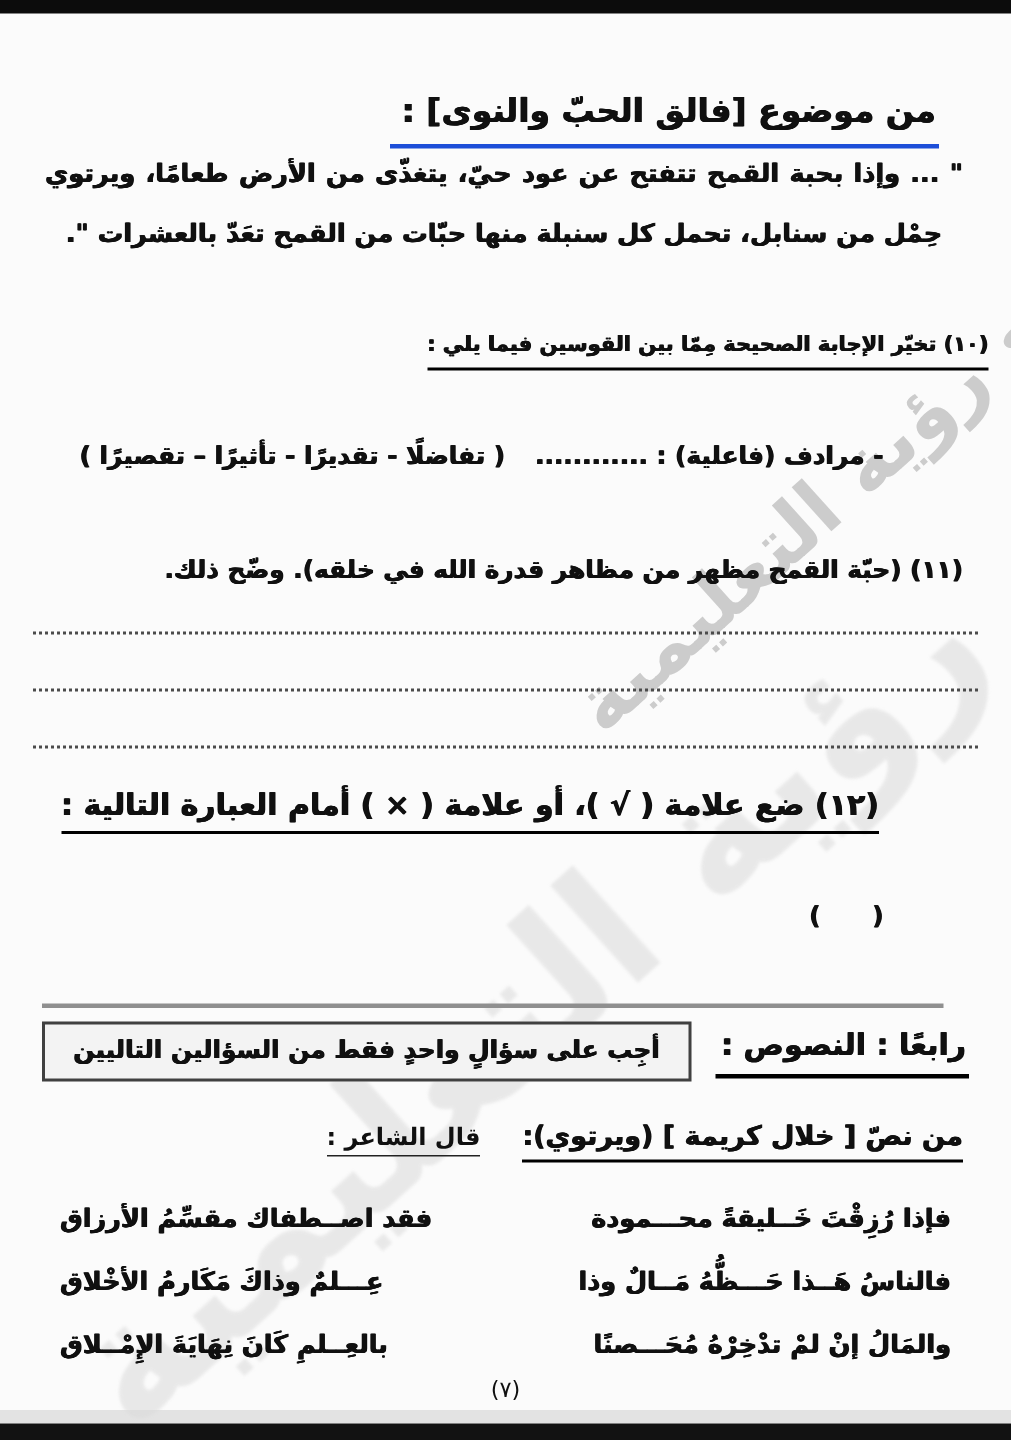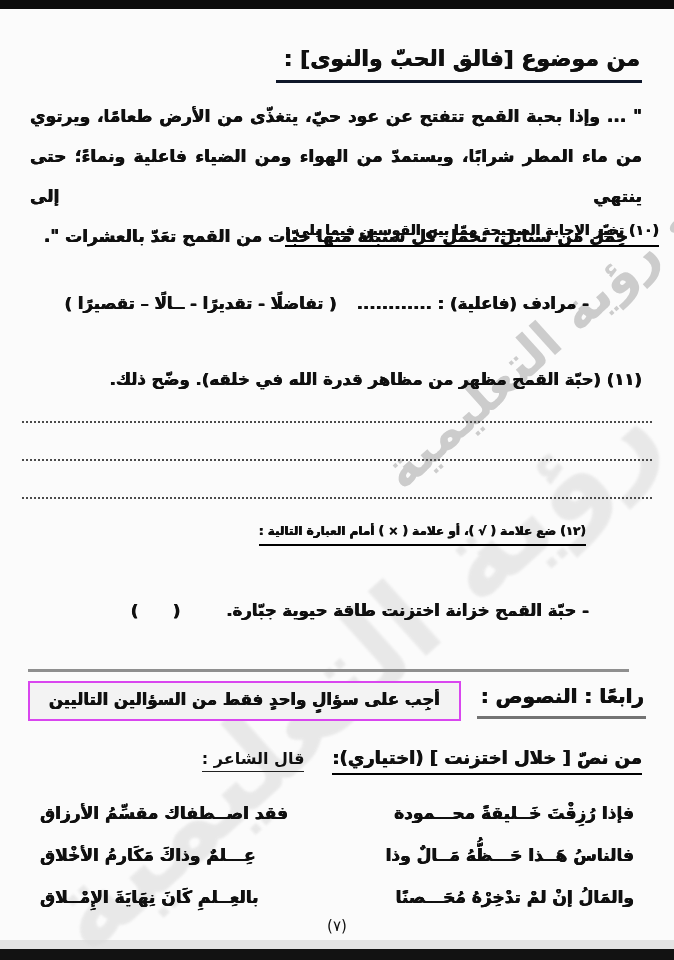--- a/index.html
+++ b/index.html
@@ -20,22 +20,22 @@
   .watermark{
     position:absolute;white-space:nowrap;pointer-events:none;
     transform:rotate(-42deg);transform-origin:100% 0;
     font-weight:700;letter-spacing:3px;z-index:1;
   }
   .wm-main{top:165px;right:-20px;font-size:52px;color:#a6a6a6;opacity:.55;}
   .wm-soft{top:235px;right:-60px;font-size:115px;color:#dadada;opacity:.55;filter:blur(1.2px);}
   .content{position:absolute;inset:0;z-index:2;}
 
   .title{
-    position:absolute;top:46px;right:32px;margin:0;
-    font-size:22px;border-bottom:3px solid #0f172a;padding:0 2px 9px 8px;
+    position:absolute;top:46px;right:32px;margin:16px;
+    font-size:22px;border-bottom:3px solid #1d4ed8;padding:0 2px 9px 8px;
   }
   .passage{position:absolute;top:96px;right:32px;left:30px;font-size:17px;}
   .pline{line-height:40px;}
   .pline.j{text-align:justify;text-align-last:justify;}
   .pline.last{text-align:center;}
 
   .q10-header{
     position:absolute;top:222px;right:15px;
     font-size:14px;border-bottom:2.5px solid #000;padding-bottom:7px;
   }
@@ -43,39 +43,39 @@
     position:absolute;top:294px;right:85px;left:45px;
     font-size:16.5px;display:flex;align-items:baseline;gap:20px;
   }
   .q11-text{position:absolute;top:370px;right:32px;font-size:16.5px;}
 
   .dotline{position:absolute;left:22px;right:22px;height:0;border-top:2.5px dotted #4b4b4b;}
   .dl1{top:421px;} .dl2{top:459px;} .dl3{top:497px;}
 
   .q12-header{
     position:absolute;top:524px;right:88px;
-    font-size:12px;border-bottom:2.5px solid #000;padding-bottom:6px;
+    font-size:20px;border-bottom:2.5px solid #000;padding-bottom:6px;
   }
   .q12-item{
     position:absolute;top:601px;right:85px;
     font-size:16.5px;display:flex;align-items:baseline;gap:46px;
   }
   .blank{white-space:pre;}
 
   .separator{position:absolute;top:669px;right:45px;left:28px;height:0;border-top:3px solid #8f8f8f;}
 
   .section-row{
     position:absolute;top:681px;right:28px;left:28px;
     display:flex;align-items:center;gap:16px;
   }
   .section-label{
-    font-size:20px;border-bottom:3px solid #737373;padding:0 2px 8px 4px;white-space:nowrap;
+    font-size:20px;border-bottom:3px solid #000000;padding:0 2px 8px 4px;white-space:nowrap;
   }
   .instruction-box{
-    flex:1;border:2px solid #d946ef;background:#f3f3f3;
+    flex:1;border:2px solid #404040;background:#f3f3f3;
     padding:7px 10px 10px;text-align:center;font-size:16.5px;
   }
 
   .poem-intro{
     position:absolute;top:747px;right:32px;
     display:flex;align-items:baseline;gap:28px;
   }
   .poem-source{font-size:18px;border-bottom:2.5px solid #000;padding-bottom:5px;}
   .poem-lead{font-size:16px;font-weight:700;border-bottom:1.5px solid #222;padding-bottom:3px;}
 
@@ -98,53 +98,51 @@
 
   <div class="watermark wm-soft">مع رؤية التعليمية</div>
   <div class="watermark wm-main">مع رؤية التعليمية</div>
 
   <div class="content">
 
     <h1 class="title heavy">من موضوع [فالق الحبّ والنوى] :</h1>
 
     <div class="passage heavy">
       <div class="pline j">" ... وإذا بحبة القمح تتفتح عن عود حيّ، يتغذّى من الأرض طعامًا، ويرتوي</div>
-      <div class="pline j">من ماء المطر شرابًا، ويستمدّ من الهواء ومن الضياء فاعلية ونماءً؛ حتى ينتهي إلى</div>
       <div class="pline last">حِمْل من سنابل، تحمل كل سنبلة منها حبّات من القمح تعَدّ بالعشرات ".</div>
     </div>
 
     <div class="q10-header heavy">(١٠) تخيّر الإجابة الصحيحة مِمّا بين القوسين فيما يلي :</div>
 
     <div class="q10-item heavy">
       <span>- مرادف (فاعلية) : ............</span>
-      <span>( تفاضلًا - تقديرًا - ــالًا – تقصيرًا )</span>
+      <span>( تفاضلًا - تقديرًا - تأثيرًا – تقصيرًا )</span>
     </div>
 
     <div class="q11-text heavy">(١١) (حبّة القمح مظهر من مظاهر قدرة الله في خلقه). وضّح ذلك.</div>
 
     <div class="dotline dl1"></div>
     <div class="dotline dl2"></div>
     <div class="dotline dl3"></div>
 
     <div class="q12-header heavy">(١٢) ضع علامة ( √ )، أو علامة ( × ) أمام العبارة التالية :</div>
 
     <div class="q12-item heavy">
-      <span>- حبّة القمح خزانة اختزنت طاقة حيوية جبّارة.</span>
       <span class="blank">(      )</span>
     </div>
 
     <div class="separator"></div>
 
     <div class="section-row">
       <span class="section-label heavy">رابعًا : النصوص :</span>
       <span class="instruction-box heavy">أجِب على سؤالٍ واحدٍ فقط من السؤالين التاليين</span>
     </div>
 
     <div class="poem-intro">
-      <span class="poem-source heavy">من نصّ [ خلال اختزنت ] (اختياري):</span>
+      <span class="poem-source heavy">من نصّ [ خلال كريمة ] (ويرتوي):</span>
       <span class="poem-lead">قال الشاعر :</span>
     </div>
 
     <div class="poem heavy">
       <div class="verse-row">
         <span class="hemi-a">فإذا رُزِقْتَ خَــليقةً محـــمودة</span>
         <span class="hemi-b">فقد اصــطفاك مقسِّمُ الأرزاق</span>
       </div>
       <div class="verse-row">
         <span class="hemi-a">فالناسُ هَــذا حَـــظُّهُ مَــالٌ وذا</span>

